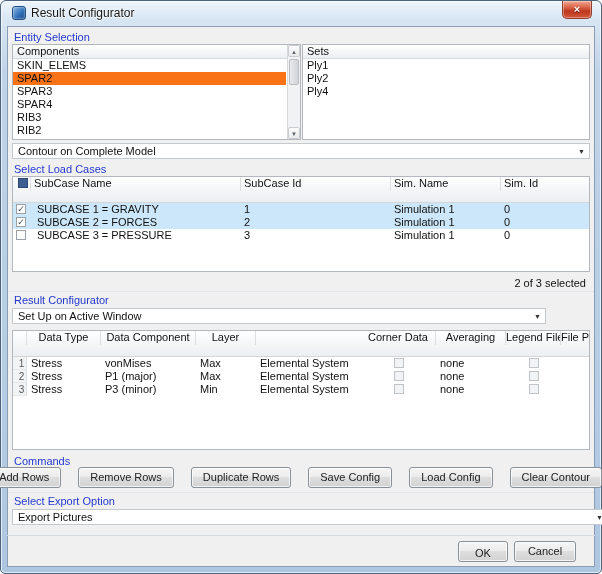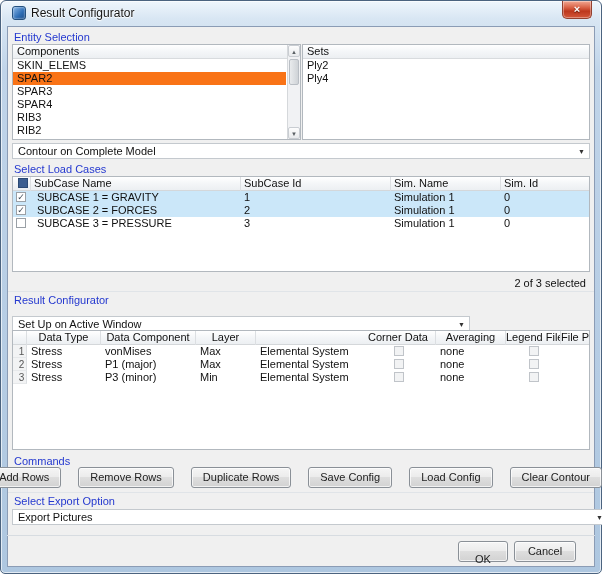--- a/index.html
+++ b/index.html
@@ -37,21 +37,21 @@
   .sb-up{top:0}.sb-down{bottom:0}
   .sb-thumb{position:absolute;left:1px;top:14px;width:10px;height:26px;border:1px solid #b9bec4;border-radius:2px;
     background:linear-gradient(90deg,#e9ebed,#cfd3d7)}
 
   
   .combo{position:absolute;height:16px;background:#fff;border:1px solid #c4c9ce;line-height:14px;padding-left:5px;white-space:nowrap}
   .combo .arrow{position:absolute;right:4px;top:4px;font-size:7px;line-height:8px;color:#333}
 
   
   #lc-table{left:12px;top:176px;width:578px;height:96px}
-  .t-header{position:relative;height:14px;border-bottom:1px solid #d4d7da;
+  .t-header{position:relative;height:26px;border-bottom:1px solid #d4d7da;
     background:linear-gradient(#ffffff,#f4f6f8 50%,#eceff2)}
   .hcell{position:absolute;top:0;height:14px;line-height:13px;padding-left:3px;border-right:1px solid #dcdfe2;
     overflow:hidden;white-space:nowrap}
   .col-cb{left:0;width:18px}.col-name{left:18px;width:210px}.col-id{left:228px;width:150px}
   .col-sim{left:378px;width:110px}.col-simid{left:488px;width:90px}
   .t-row{position:relative;height:13px;line-height:13px}
   .t-row.sel{background:#cbe7f9}
   .t-row .cell{position:absolute;top:0;height:13px;padding-left:3px;overflow:hidden;white-space:nowrap}
   .cb{display:inline-block;width:10px;height:10px;border:1px solid #9aa0a6;background:#fff;font-size:9px;
     line-height:8px;text-align:center;color:#44505c;vertical-align:top;margin:1px 0 0 3px}
@@ -72,21 +72,21 @@
   .num-cell{background:#f2f3f4;border-right:1px solid #dcdfe2;border-bottom:1px solid #e6e8ea;color:#555;
     text-align:center;padding:0;font-size:10px}
 
   
   .btn{height:21px;padding:0 11px;border:1px solid #8a9097;border-radius:3px;color:#222;font-size:11px;
     line-height:19px;text-align:center;white-space:nowrap;cursor:default;
     background:linear-gradient(#f5f5f5,#ececec 45%,#dfdfdf 46%,#d2d2d2);
     box-shadow:inset 0 0 0 1px rgba(255,255,255,.7)}
   .btn-row{position:absolute;right:0;top:467px;display:flex;gap:17px}
   .footer-btns{position:absolute;right:26px;top:541px;display:flex;gap:6px}
-  .btn.ok{width:50px;padding:8px}.btn.cancel{width:62px;padding:0}
+  .btn.ok{width:50px;padding:2px}.btn.cancel{width:62px;padding:0}
 </style>
 </head>
 <body>
 
 <div class="frame">
   <span class="app-icon"></span>
   <span class="title-text">Result Configurator</span>
   <span class="close-btn"><span>×</span></span>
   <div class="content"></div>
 </div>
@@ -105,20 +105,21 @@
   </div>
   <div class="scrollbar">
     <div class="sb-btn sb-up">▲</div>
     <div class="sb-thumb"></div>
     <div class="sb-btn sb-down">▼</div>
   </div>
 </div>
 
 <div class="box" id="sets-box">
   <div class="list-header">Sets</div>
+  <div class="list-item">Ply1</div>
   <div class="list-item">Ply2</div>
   <div class="list-item">Ply4</div>
 </div>
 
 <div class="combo" id="combo-contour" style="left:12px;top:143px;width:578px">
   <span>Contour on Complete Model</span>
   <span class="arrow">▼</span>
 </div>
 
 <div class="section-label" style="left:14px;top:163px">Select Load Cases</div>
@@ -152,21 +153,21 @@
     <span class="cell col-sim">Simulation 1</span>
     <span class="cell col-simid">0</span>
   </div>
 </div>
 
 <div class="status-text">2 of 3 selected</div>
 <div class="divider" style="top:291px"></div>
 
 <div class="section-label" style="left:14px;top:294px">Result Configurator</div>
 
-<div class="combo" id="combo-setup" style="left:12px;top:316px;width:458px">
+<div class="combo" id="combo-setup" style="left:12px;top:308px;width:534px">
   <span>Set Up on Active Window</span>
   <span class="arrow">▼</span>
 </div>
 
 <div class="box" id="rc-table">
   <div class="t-header">
     <span class="rc-h rcol-num"></span>
     <span class="rc-h rcol-type">Data Type</span>
     <span class="rc-h rcol-comp">Data Component</span>
     <span class="rc-h rcol-layer">Layer</span>

